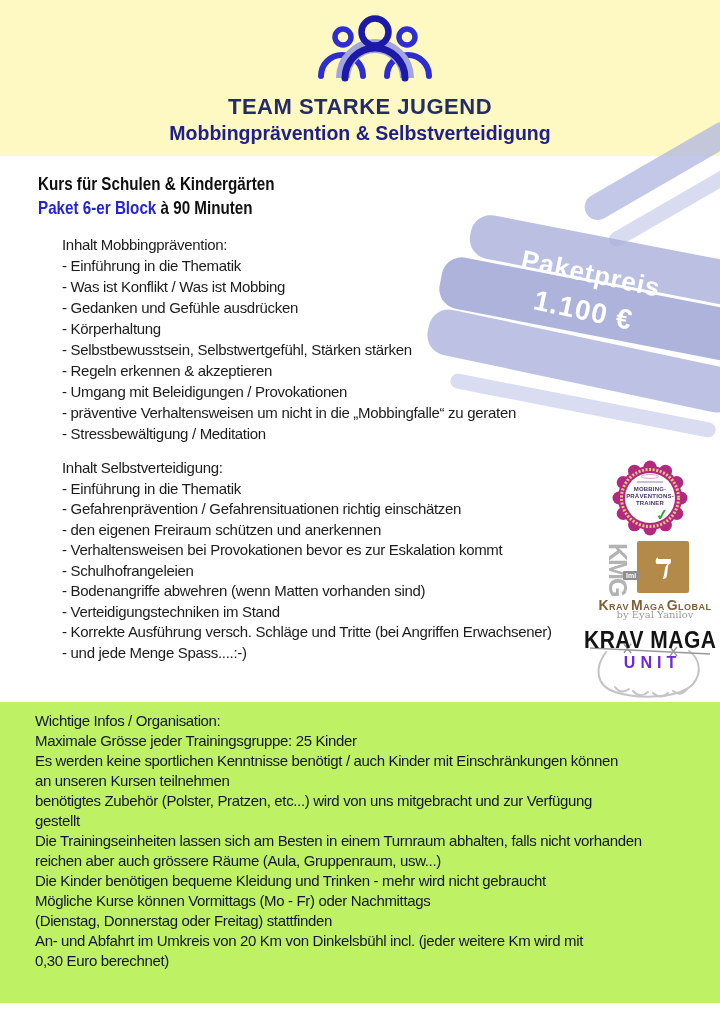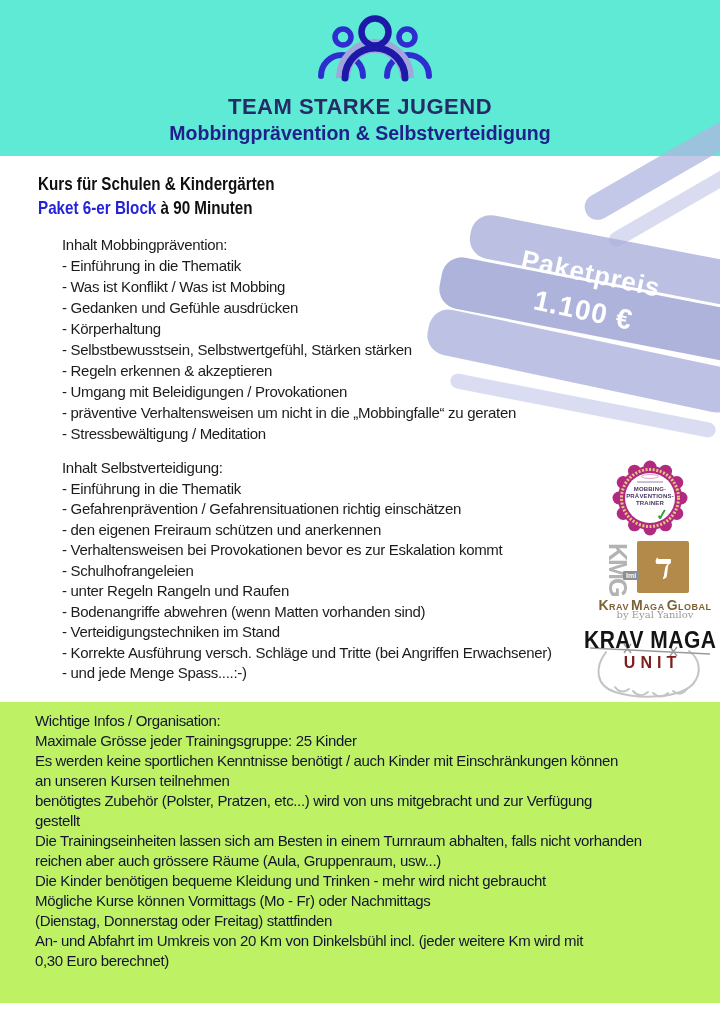--- a/index.html
+++ b/index.html
@@ -1,21 +1,21 @@
 <!DOCTYPE html>
 <html><head>
 <meta charset="utf-8">
 <style>
   * { margin:0; padding:0; box-sizing:border-box; }
   html,body { width:720px; height:1024px; background:#ffffff; overflow:hidden; }
   body { font-family:"Liberation Sans", sans-serif; position:relative; }
   .abs { position:absolute; }
 
   
-  .header-band { left:0; top:0; width:720px; height:156px; background:#5eead4; }
+  .header-band { left:0; top:0; width:720px; height:156px; background:#fef9c3; }
   .logo-svg { left:315px; top:10px; width:120px; height:80px; }
   .brand-title { left:0; top:94px; width:720px; text-align:center;
                  font-size:22px; font-weight:bold; color:#242b67; letter-spacing:.5px; }
   .brand-subtitle { left:0; top:122px; width:720px; text-align:center;
                     font-size:19.5px; font-weight:bold; color:#20208b; }
 
   
   .brush { border-radius:20px; z-index:0; }
   .bsA { left:575px; top:158px; width:170px; height:26px; background:rgba(176,181,224,.75); transform:rotate(-30deg); }
   .bsB { left:600px; top:198px; width:150px; height:15px; background:rgba(192,196,231,.6); transform:rotate(-30deg); }
@@ -66,21 +66,21 @@
   .kmg-word { display:inline-block; font-size:9px; font-weight:bold; letter-spacing:.5px; margin:0 1px; }
   .kmg-word::first-letter { font-size:14px; }
   .kmg-byline { position:absolute; left:0; top:68px; width:116px; text-align:center;
                 font-family:"DejaVu Serif", serif; font-size:10px; color:#9a9a9a; }
 
   .unit-wrap { left:584px; top:624px; width:132px; height:78px; z-index:2; text-align:center; }
   .unit-fist { position:absolute; left:0; top:0; width:132px; height:78px; }
   .unit-title { position:absolute; left:0; top:4px; width:132px; font-size:21px; font-weight:bold;
                 color:#141414; letter-spacing:.5px; transform:scaleY(1.15); white-space:nowrap; }
   .unit-sub { position:absolute; left:0; top:30px; width:132px; font-size:16px; font-weight:bold;
-              color:#7f1d1d; letter-spacing:5px; text-indent:5px; }
+              color:#6d28d9; letter-spacing:5px; text-indent:5px; }
 
   
   .info-band { left:0; top:702px; width:720px; height:301px; background:#bef264; }
   .info-text { position:absolute; left:35px; top:9px; font-size:15px; letter-spacing:-.35px;
                color:#14142e; }
   .info-text .line { line-height:20px; white-space:nowrap; }
 </style>
 </head>
 <body>
 
@@ -128,21 +128,20 @@
   <div class="line">- Stressbewältigung / Meditation</div>
 </div>
 
 <div class="abs list selfdefense-list">
   <div class="line">Inhalt Selbstverteidigung:</div>
   <div class="line">- Einführung in die Thematik</div>
   <div class="line">- Gefahrenprävention / Gefahrensituationen richtig einschätzen</div>
   <div class="line">- den eigenen Freiraum schützen und anerkennen</div>
   <div class="line">- Verhaltensweisen bei Provokationen bevor es zur Eskalation kommt</div>
   <div class="line">- Schulhofrangeleien</div>
-  <div class="line">- unter Regeln Rangeln und Raufen</div>
   <div class="line">- Bodenangriffe abwehren (wenn Matten vorhanden sind)</div>
   <div class="line">- Verteidigungstechniken im Stand</div>
   <div class="line">- Korrekte Ausführung versch. Schläge und Tritte (bei Angriffen Erwachsener)</div>
   <div class="line">- und jede Menge Spass....:-)</div>
 </div>
 
 <div class="abs badge-wrap">
   <svg width="92" height="78" viewBox="0 0 92 78">
     <g fill="#b12a80">
       <circle cx="77" cy="39" r="6.5"></circle>

